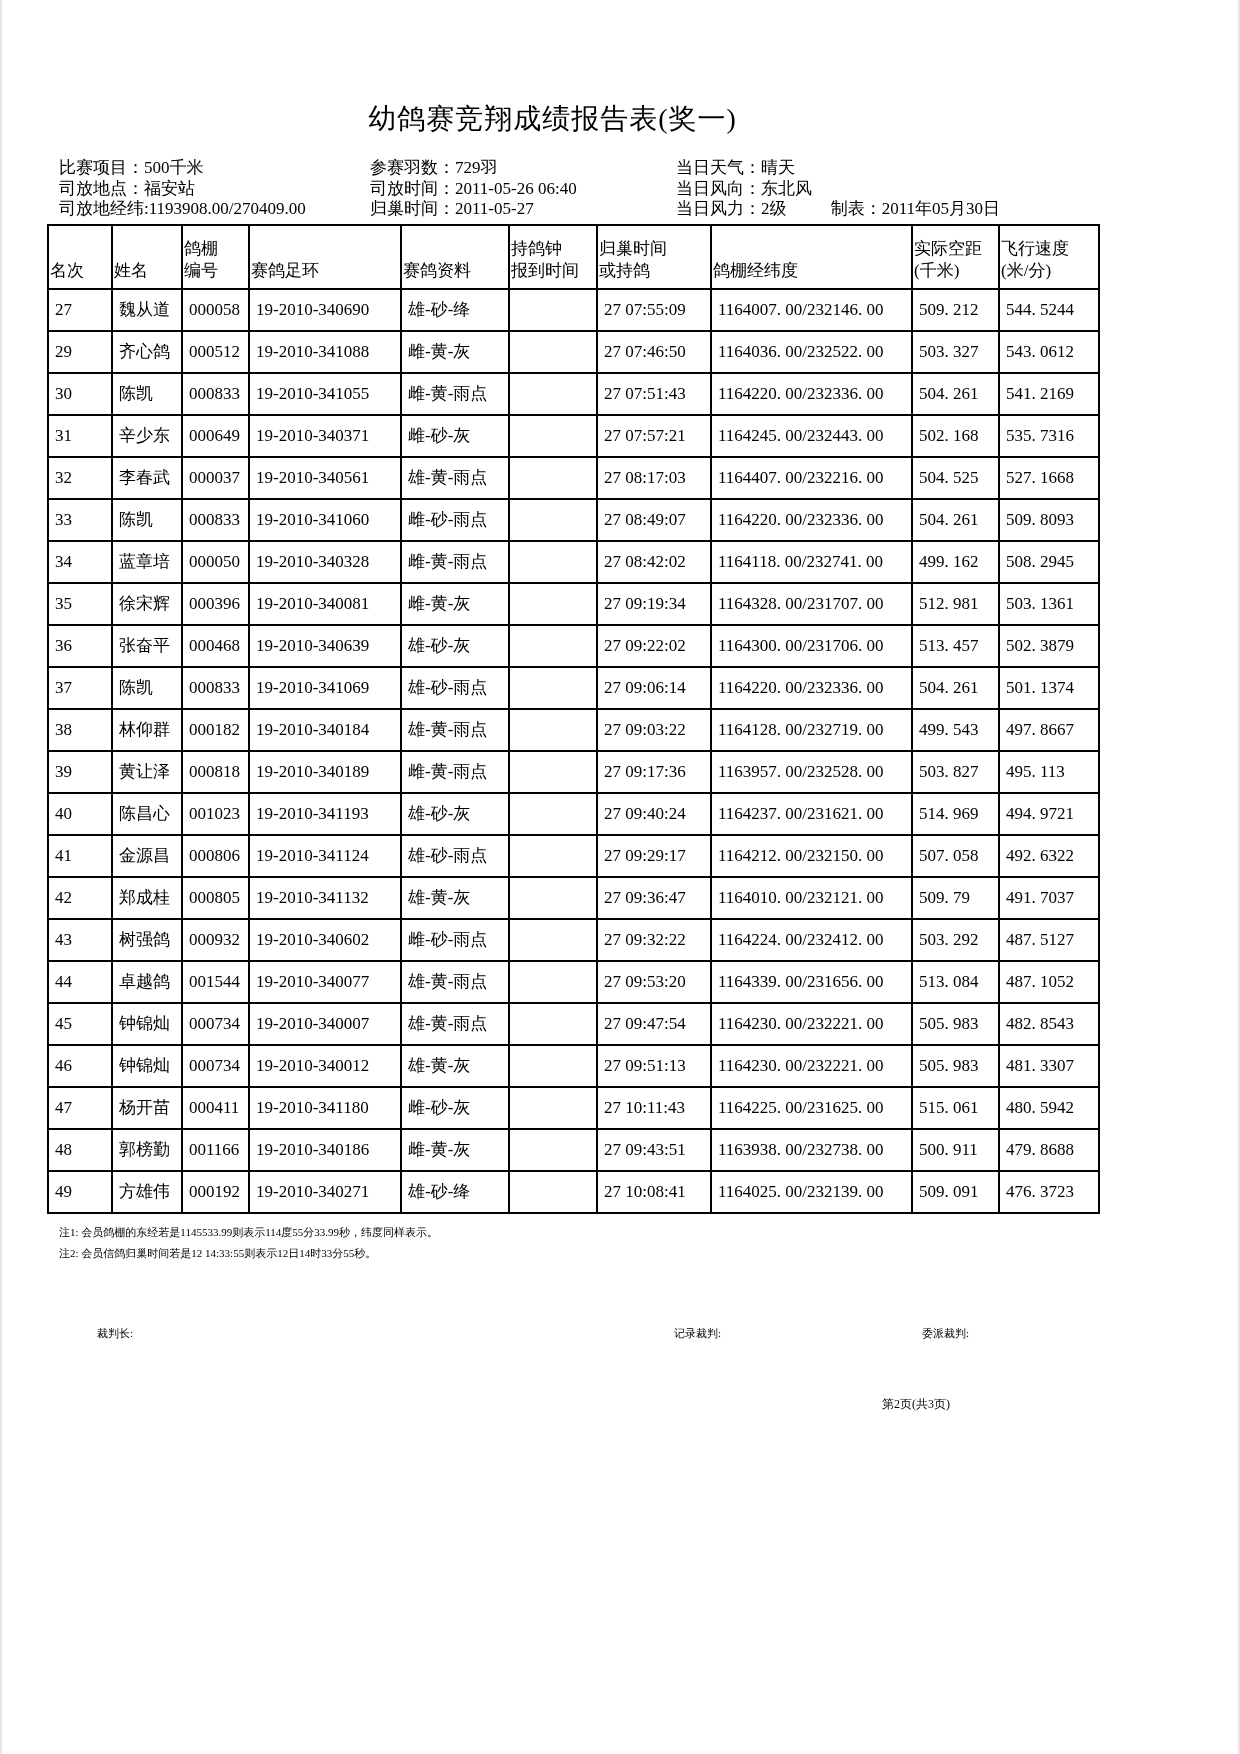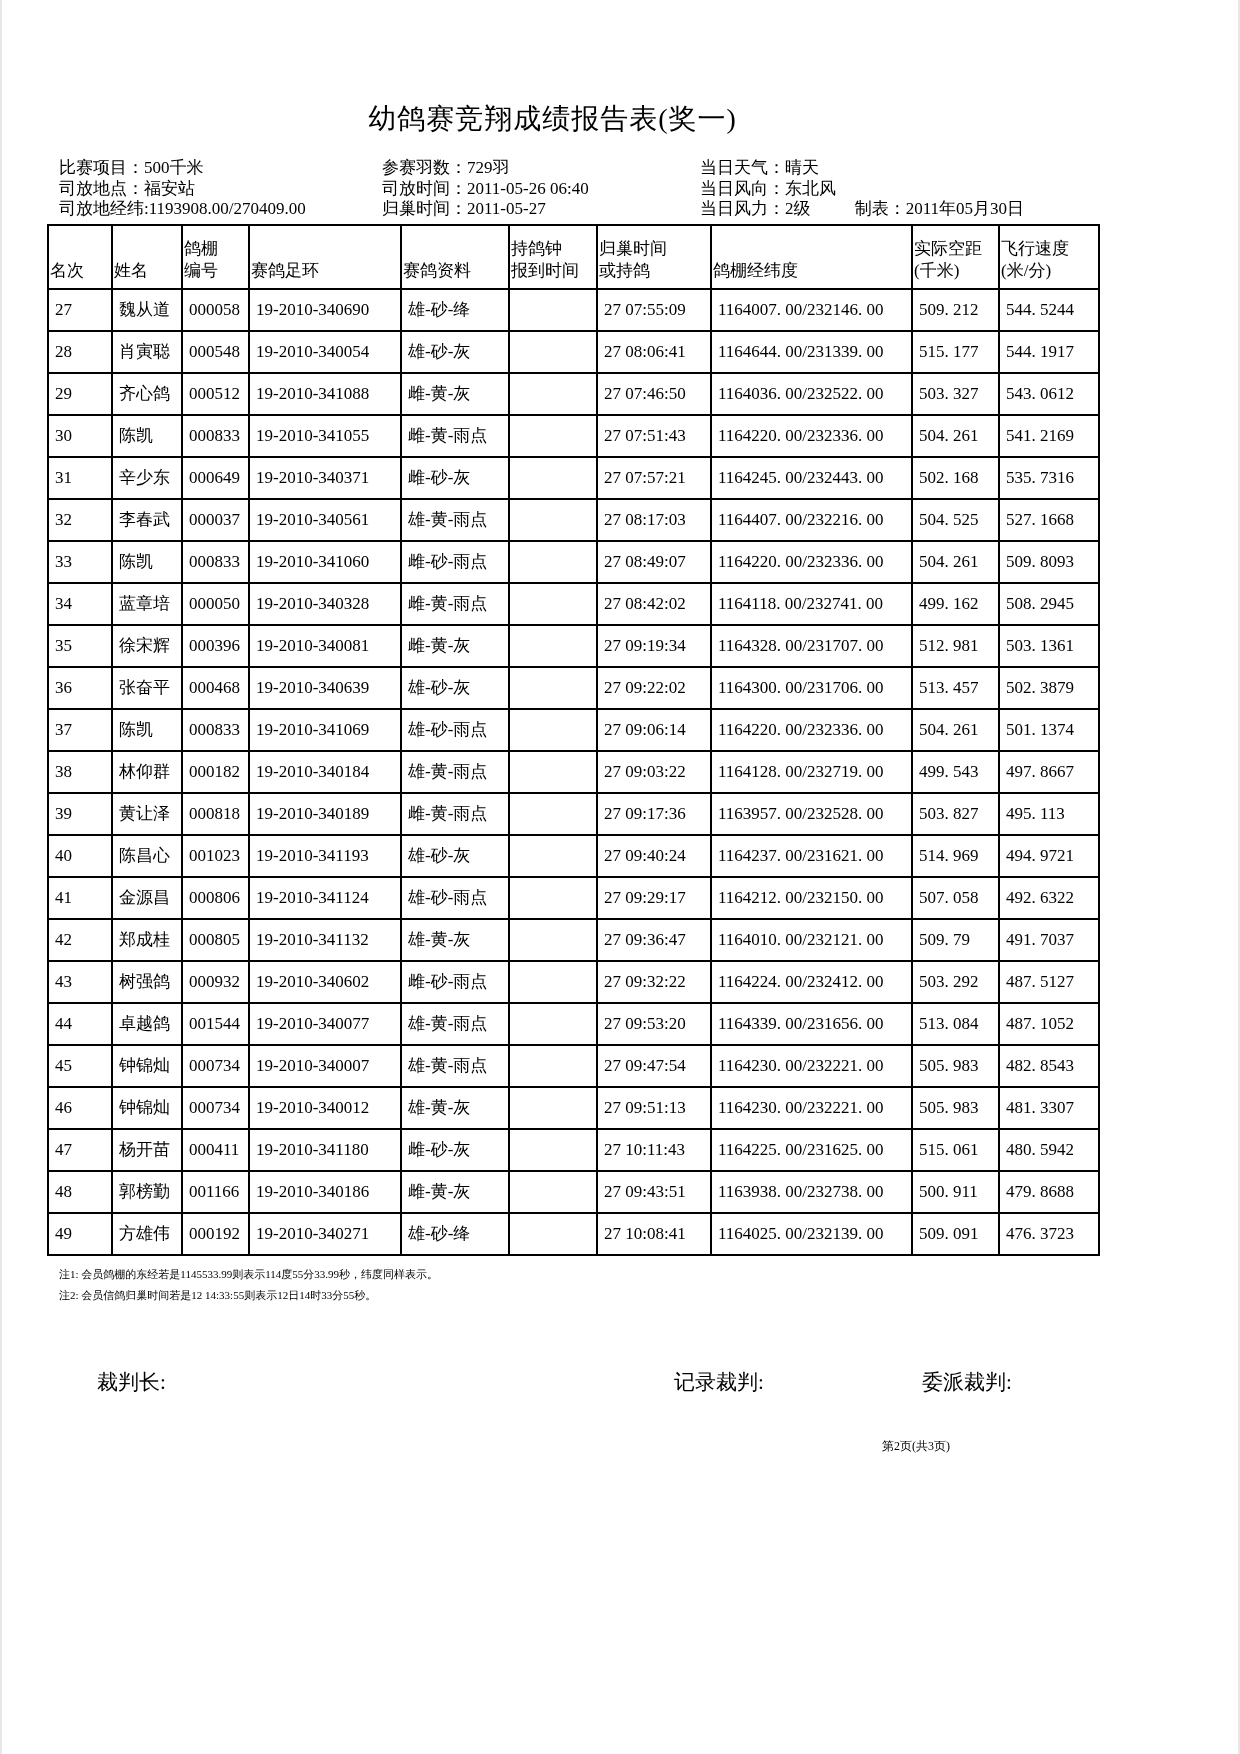--- a/index.html
+++ b/index.html
@@ -22,21 +22,20 @@
     margin:0 0 20px 0;
     letter-spacing:1px;
   }
   .meta{
     display:flex;
     padding-left:12px;
     width:999px;
     font-size:17px;
     line-height:20.5px;
     margin-bottom:4px;
-    gap:12px;
   }
   .meta-col1{width:311px;}
   .meta-col2{width:306px;}
   .meta-col3{flex:1;}
   .meta-line{white-space:nowrap;}
   .meta-line .made{margin-left:40px;}
   table.results{
     border-collapse:collapse;
     table-layout:fixed;
     width:1011px;
@@ -67,21 +66,21 @@
   .col8{width:83px}.col9{width:96px}
   .notes{
     margin:8px 0 0 12px;
     font-size:11px;
     line-height:21px;
   }
   .signatures{
     position:relative;
     height:24px;
     margin-top:62px;
-    font-size:21px;
+    font-size:11px;
   }
   .signatures .sig1{position:absolute;left:50px;}
   .signatures .sig2{position:absolute;left:627px;}
   .signatures .sig3{position:absolute;left:875px;}
   .pagenum{
     margin:46px 0 0 835px;
     font-size:12px;
   }
 </style>
 </head>
@@ -139,32 +138,20 @@
           <td class="col2">000058</td>
           <td class="col3">19-2010-340690</td>
           <td class="col4">雄-砂-绛</td>
           <td class="col5"></td>
           <td class="col6">27 07:55:09</td>
           <td class="col7">1164007. 00/232146. 00</td>
           <td class="col8">509. 212</td>
           <td class="col9">544. 5244</td>
         </tr>
         <tr>
-          <td class="col0">28</td>
-          <td class="col1">肖寅聪</td>
-          <td class="col2">000548</td>
-          <td class="col3">19-2010-340054</td>
-          <td class="col4">雄-砂-灰</td>
-          <td class="col5"></td>
-          <td class="col6">27 08:06:41</td>
-          <td class="col7">1164644. 00/231339. 00</td>
-          <td class="col8">515. 177</td>
-          <td class="col9">544. 1917</td>
-        </tr>
-        <tr>
           <td class="col0">29</td>
           <td class="col1">齐心鸽</td>
           <td class="col2">000512</td>
           <td class="col3">19-2010-341088</td>
           <td class="col4">雌-黄-灰</td>
           <td class="col5"></td>
           <td class="col6">27 07:46:50</td>
           <td class="col7">1164036. 00/232522. 00</td>
           <td class="col8">503. 327</td>
           <td class="col9">543. 0612</td>

